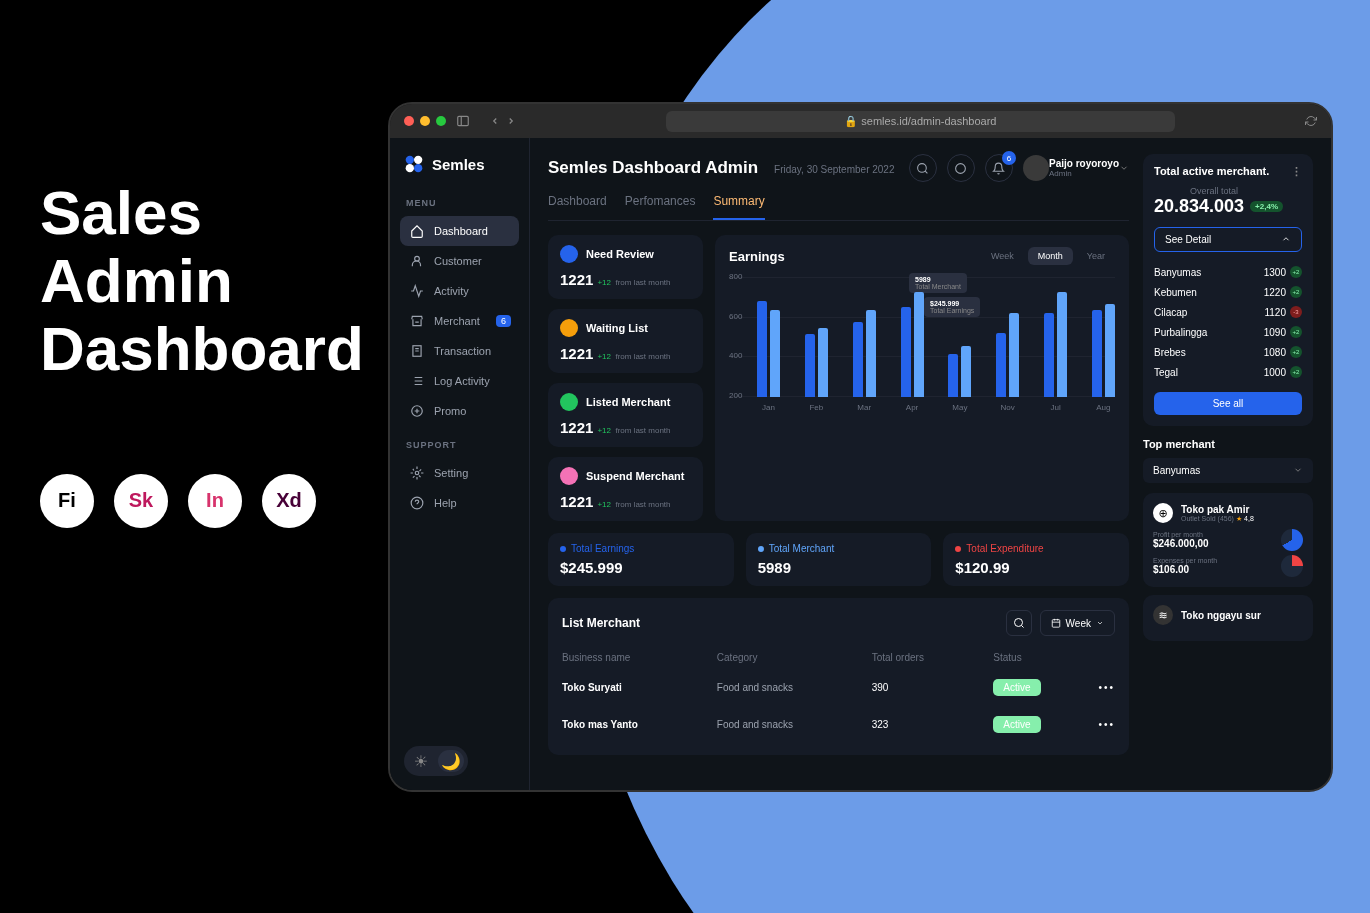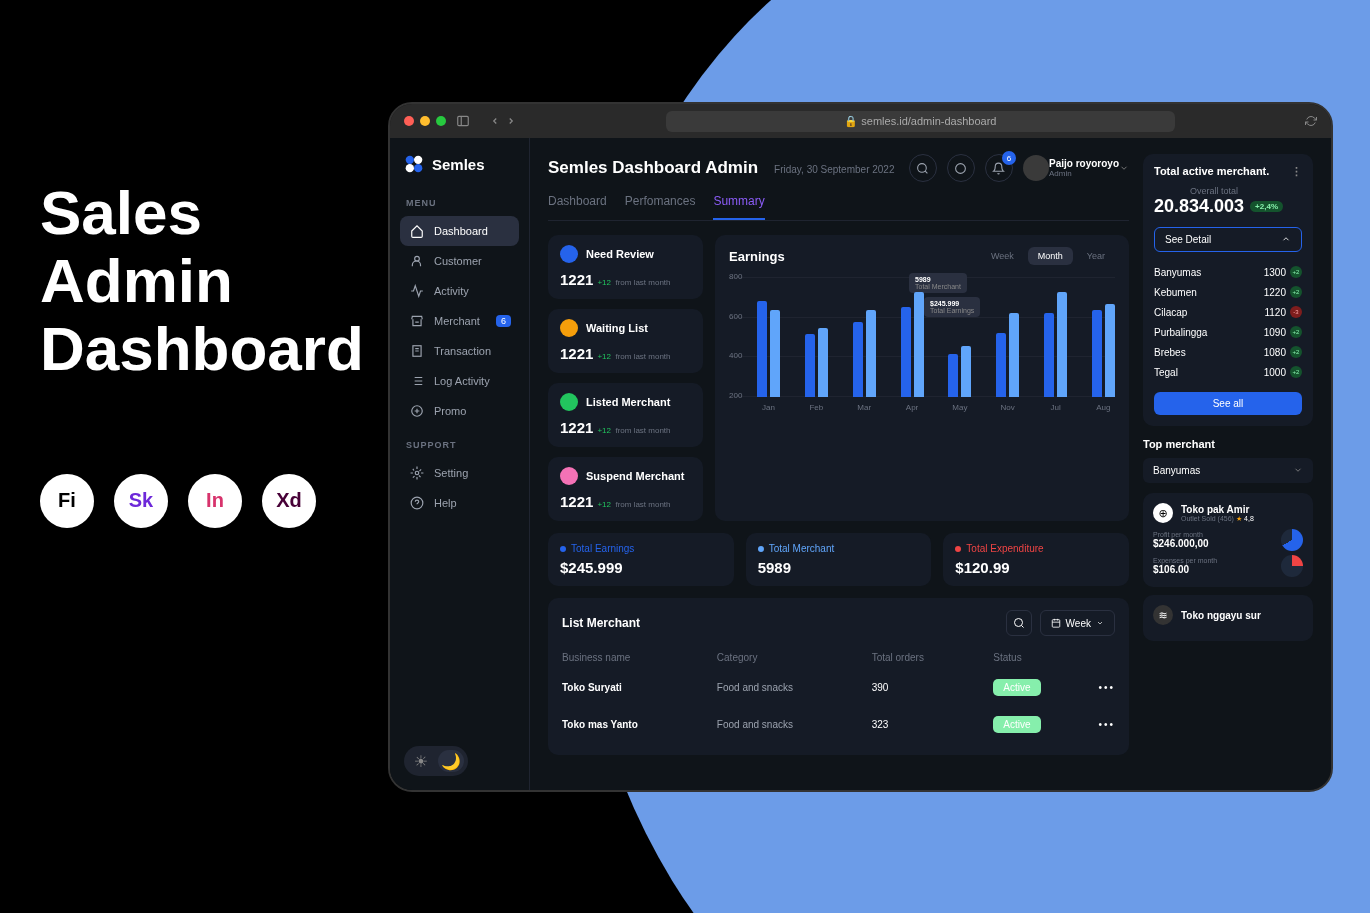--- a/index.html
+++ b/index.html
@@ -41,21 +41,21 @@
 .header-actions { display: flex; align-items: center; gap: 10px; }
 .icon-btn { width: 28px; height: 28px; border-radius: 50%; border: 1px solid #2a3040; display: flex; align-items: center; justify-content: center; color: #9ca3af; position: relative; }
 .icon-btn .badge { position: absolute; top: -4px; right: -4px; background: #2563eb; color: #fff; border-radius: 50%; width: 14px; height: 14px; font-size: 8px; display: flex; align-items: center; justify-content: center; }
 .user { display: flex; align-items: center; }
 .avatar { width: 26px; height: 26px; border-radius: 50%; background: #3a3a3a; }
 .user-info { display: flex; flex-direction: column; }
 .user-name { color: #fff; font-size: 10px; font-weight: 600; }
 .user-role { color: #6b7280; font-size: 8px; }
 .tabs { display: flex; gap: 18px; border-bottom: 1px solid #1f2430; margin-bottom: 14px; }
 .tab { color: #6b7280; font-size: 12px; padding-bottom: 10px; cursor: pointer; }
-.tab.active { color: #8b5cf6; border-bottom: 2px solid #2563eb; }
+.tab.active { color: #fdba74; border-bottom: 2px solid #2563eb; }
 .grid { display: flex; gap: 12px; }
 .cards { display: flex; flex-direction: column; gap: 10px; width: 155px; }
 .card { background: #151b26; border-radius: 10px; padding: 10px 12px; }
 .card-head { display: flex; align-items: center; gap: 8px; margin-bottom: 8px; }
 .card-icon { width: 18px; height: 18px; border-radius: 50%; }
 .card-title { color: #fff; font-size: 11px; font-weight: 600; }
 .card-value { color: #fff; font-size: 15px; font-weight: 700; }
 .card-sub { color: #22c55e; font-size: 8px; margin-left: 4px; }
 .card-sub-gray { color: #6b7280; font-size: 8px; }
 .overview { flex: 1; background: #151b26; border-radius: 10px; padding: 12px 14px; }
@@ -129,21 +129,21 @@
 <div class="promo">
   <h1>
     <span>Sales</span><br>
     <span>Admin</span><br>
     <span>Dashboard</span>
   </h1>
   <div class="tool-icons">
     <div class="tool-icon" style="color:#000">
         <span>Fi</span>
       </div>
-    <div class="tool-icon" style="color:#6d28d9">
+    <div class="tool-icon" style="color:#be185d">
         <span>Sk</span>
       </div>
     <div class="tool-icon" style="color:#d7336c">
         <span>In</span>
       </div>
     <div class="tool-icon" style="color:#470137">
         <span>Xd</span>
       </div>
   </div>
 </div>

